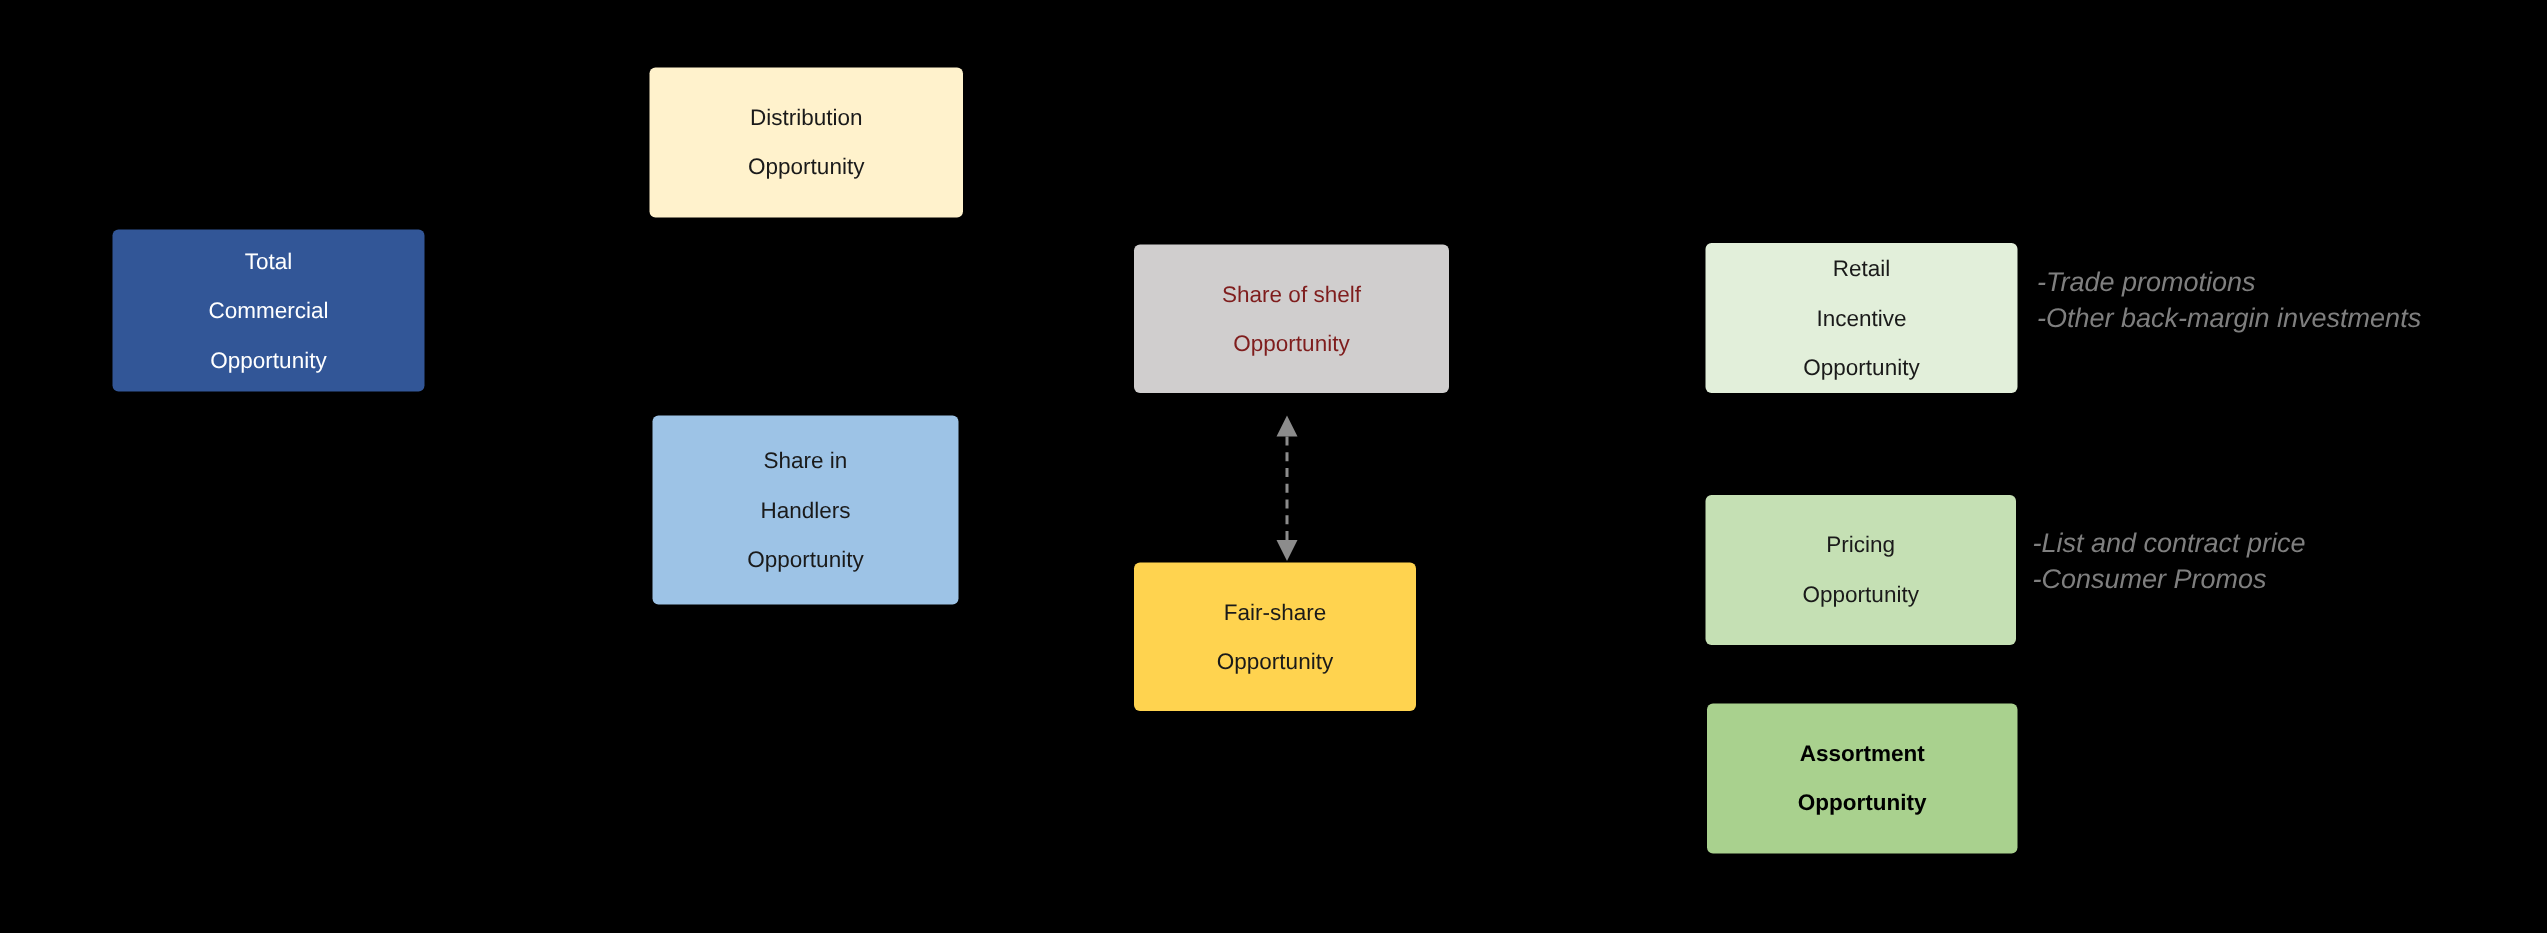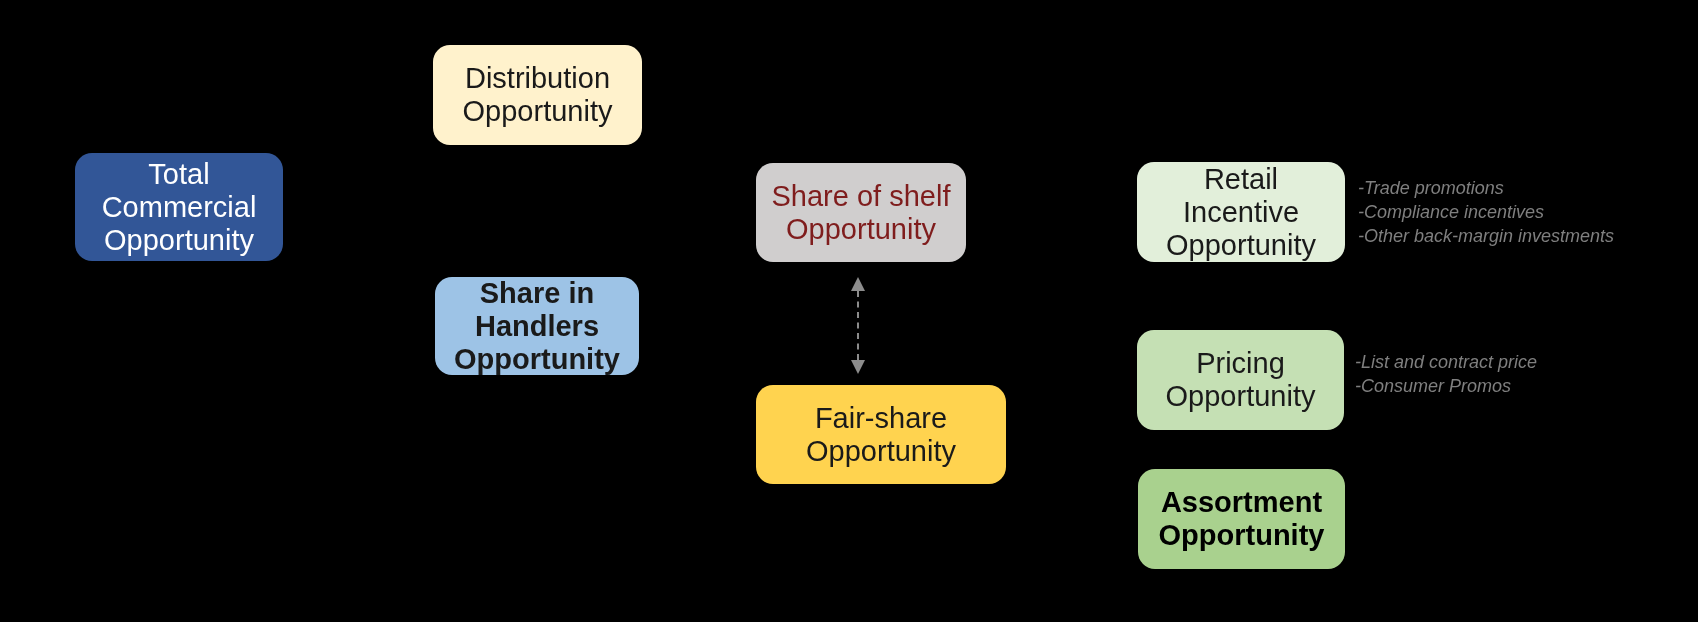--- a/index.html
+++ b/index.html
@@ -9,36 +9,36 @@
   }
   body {
     position: relative;
     width: 1698px;
     height: 622px;
     overflow: hidden;
     font-family: "Liberation Sans", sans-serif;
   }
   .node {
     position: absolute;
-    border-radius: 17px;
+    border-radius: 4px;
     display: flex;
     align-items: center;
     justify-content: center;
     text-align: center;
-    font-size: 29px;
+    font-size: 15px;
     line-height: 33px;
     white-space: pre-line;
     color: #1a1a1a;
   }
   
   #n-total       { left:  75px; top: 153px; width: 208px; height: 108px; }
   #n-distribution{ left: 433px; top:  45px; width: 209px; height: 100px; }
-  #n-handlers    { left: 435px; top: 277px; width: 204px; height:  98px; font-weight: bold; }
+  #n-handlers    { left: 435px; top: 277px; width: 204px; height:  126px; }
   #n-shelf       { left: 756px; top: 163px; width: 210px; height:  99px; }
-  #n-fairshare   { left: 756px; top: 385px; width: 250px; height:  99px; }
+  #n-fairshare   { left: 756px; top: 375px; width: 188px; height:  99px; }
   #n-retail      { left:1137px; top: 162px; width: 208px; height: 100px; }
   #n-pricing     { left:1137px; top: 330px; width: 207px; height: 100px; }
   #n-assortment  { left:1138px; top: 469px; width: 207px; height: 100px; }
 
   
   .v-arrow {
     position: absolute;
     left: 850px;
     top: 277px;
     width: 16px;
@@ -109,20 +109,19 @@
 Opportunity</div>
 
 <div class="v-arrow">
   <div class="head-up"></div>
   <div class="dash-line"></div>
   <div class="head-down"></div>
 </div>
 
 <div id="notes-retail" class="note-group">
   <div>-Trade promotions</div>
-  <div>-Compliance incentives</div>
   <div>-Other back-margin investments</div>
 </div>
 
 <div id="notes-pricing" class="note-group">
   <div>-List and contract price</div>
   <div>-Consumer Promos</div>
 </div>
 
 </body></html>

